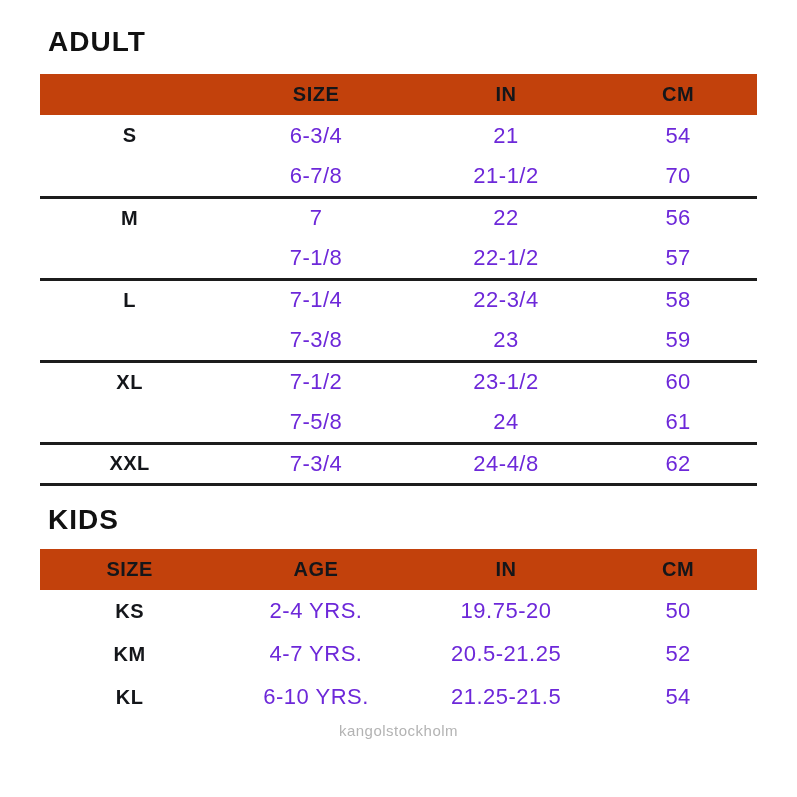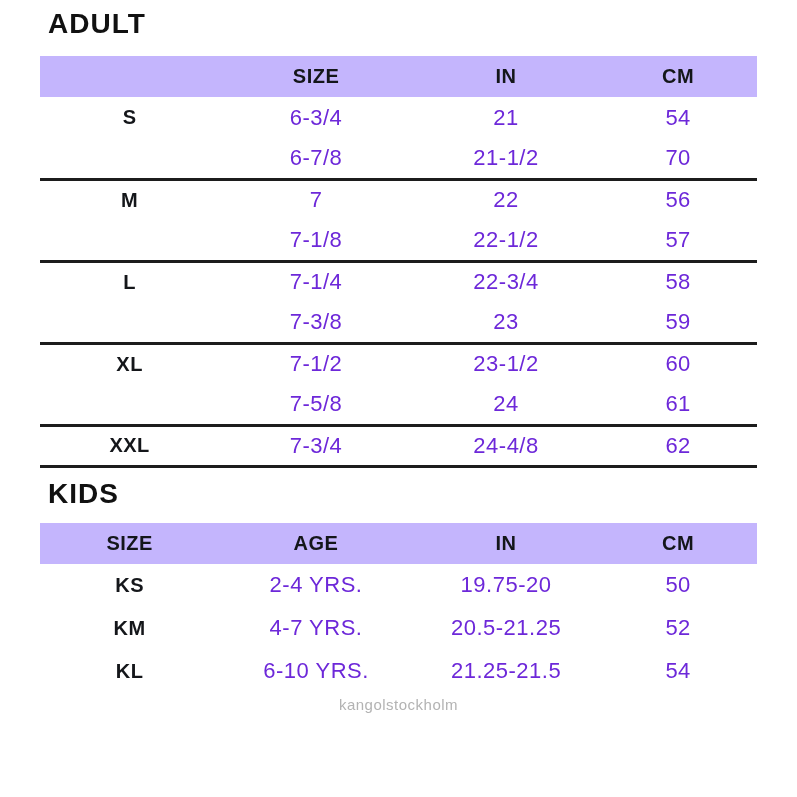--- a/index.html
+++ b/index.html
@@ -4,44 +4,44 @@
 <style>
   * { margin: 0; padding: 0; box-sizing: border-box; }
   html, body { background: #ffffff; }
   body {
     width: 797px; height: 797px;
     font-family: "Liberation Sans", sans-serif;
     color: #1c1c1c;
     overflow: hidden;
     position: relative;
   }
-  .page { padding: 8px 40px 0 40px; }
+  .page { padding: 26px 40px 0 40px; }
 
   .section-title {
     font-size: 28px;
     font-weight: 800;
     letter-spacing: 1px;
     color: #111111;
     margin-left: 8px;
   }
   .adult-title { margin-bottom: 16px; }
-  .kids-title  { margin-top: 10px; margin-bottom: 13px; }
+  .kids-title  { margin-top: 18px; margin-bottom: 13px; }
 
   table {
     width: 100%;
     border-collapse: collapse;
     table-layout: fixed;
   }
   col.c1 { width: 25%; }
   col.c2 { width: 27%; }
   col.c3 { width: 26%; }
   col.c4 { width: 22%; }
 
   thead th {
-    background: #c4b5fd;
+    background: #c2410c;
     height: 41px;
     font-size: 20px;
     font-weight: 800;
     letter-spacing: 0.5px;
     color: #14161a;
     text-align: center;
     vertical-align: middle;
   }
   td {
     height: 41px;

